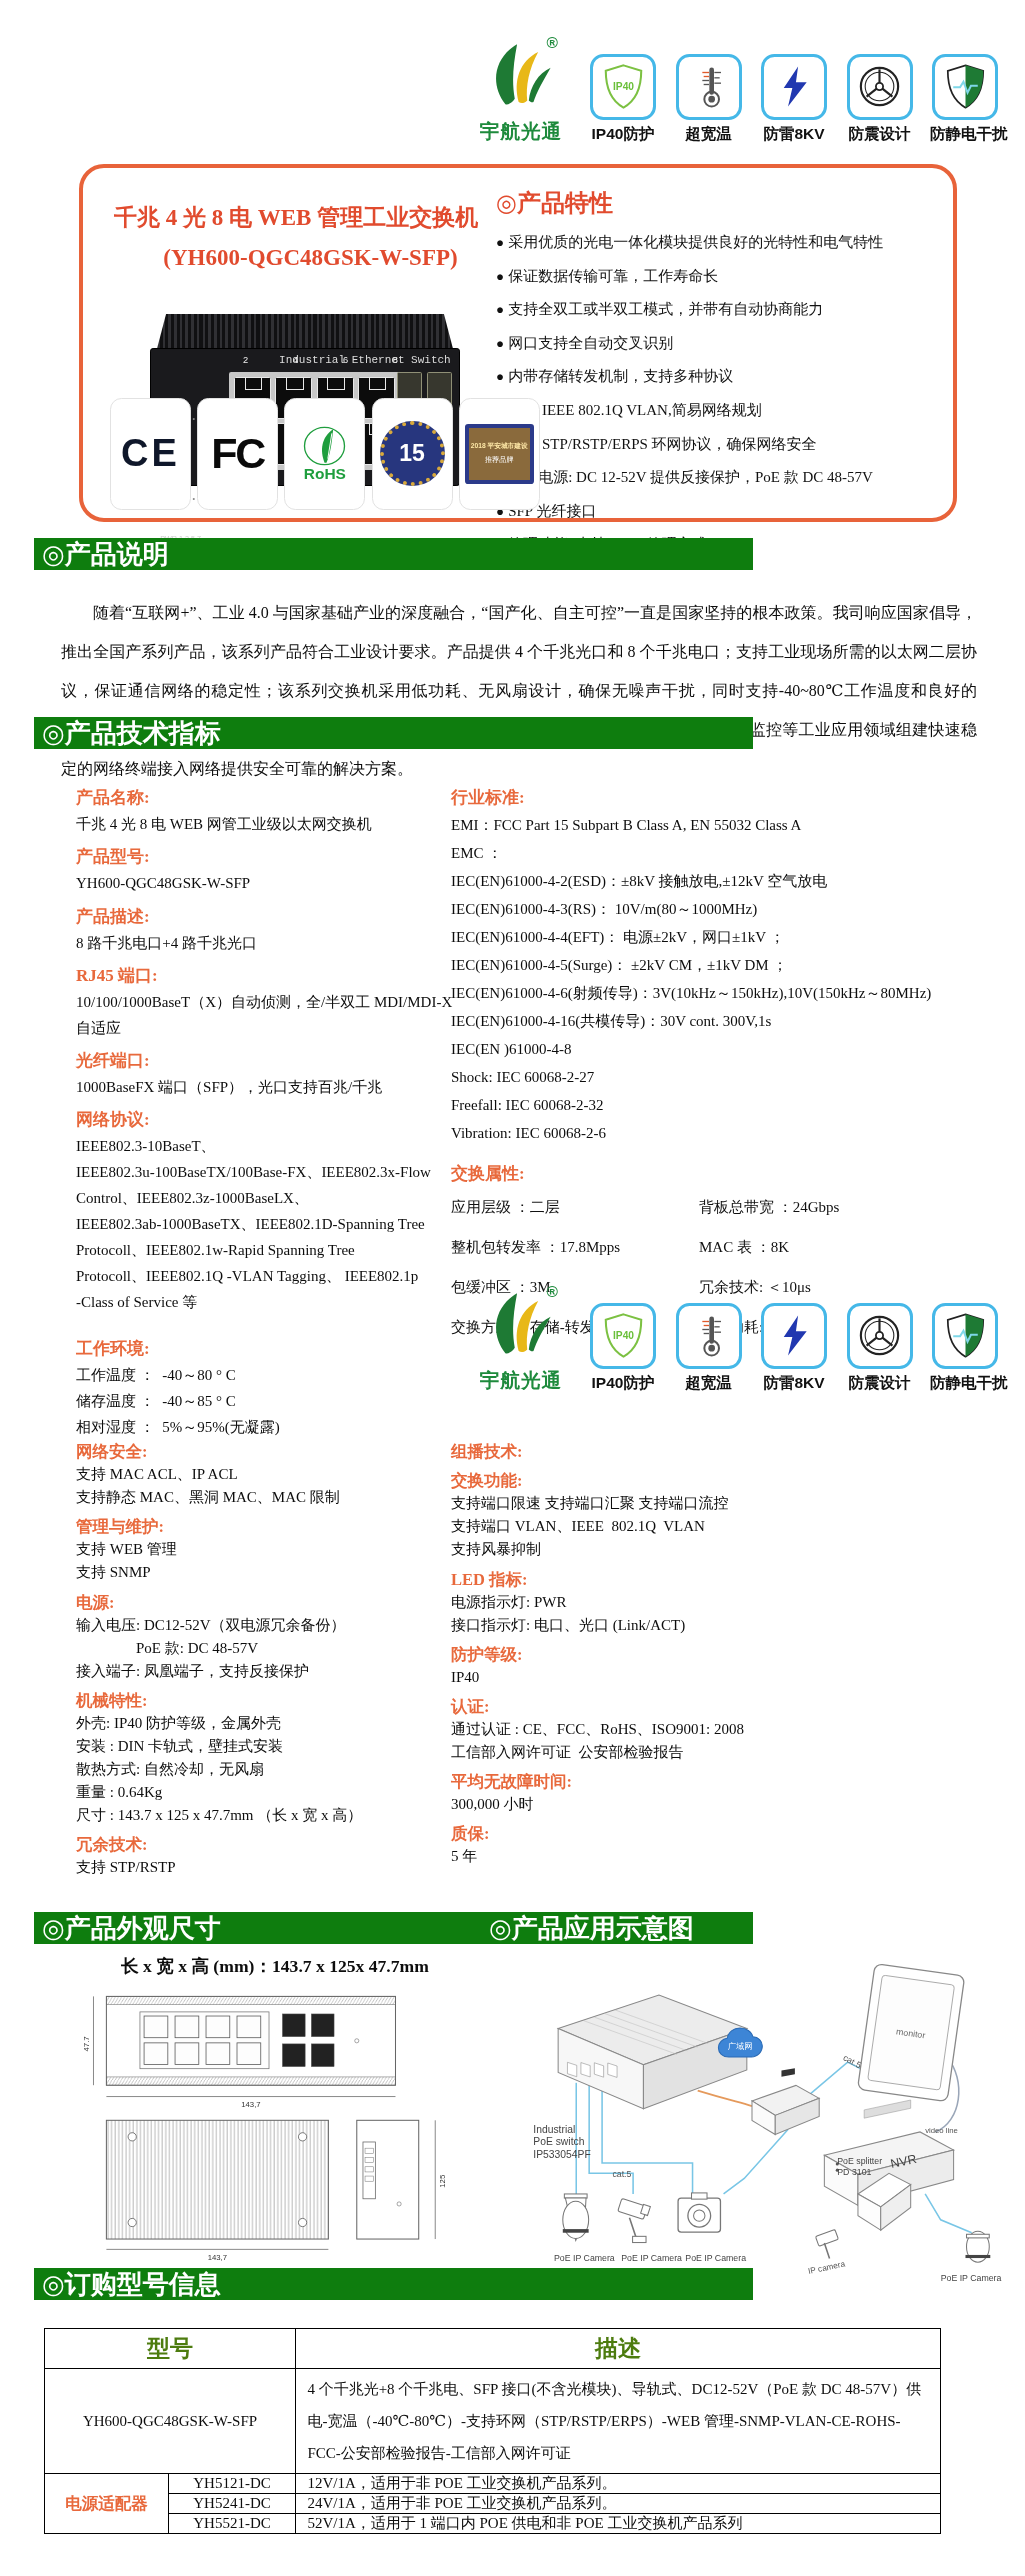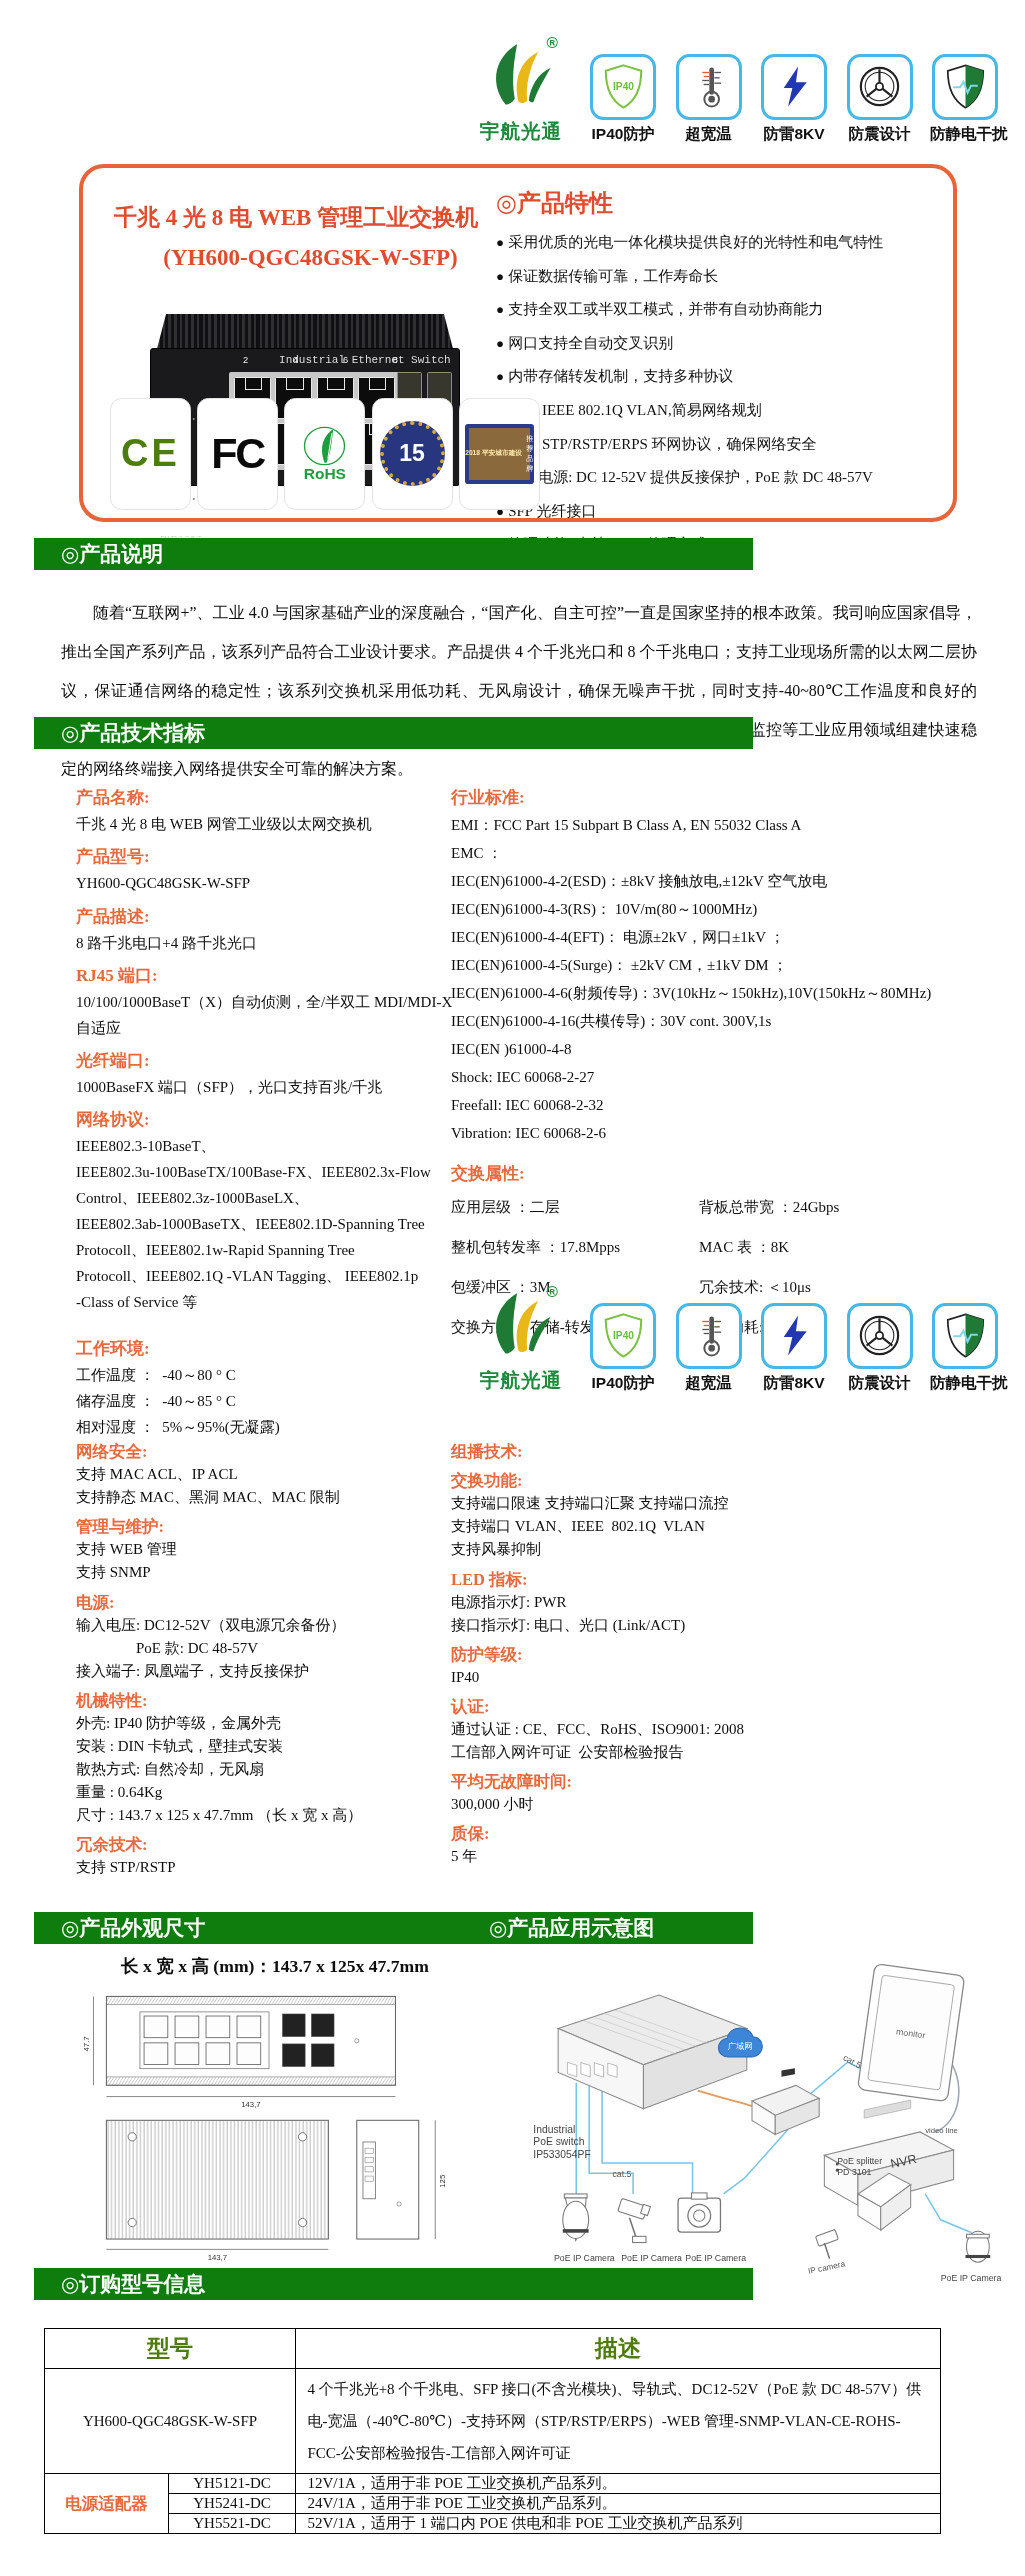--- a/index.html
+++ b/index.html
@@ -42,33 +42,33 @@
                border:1px solid #e8e8e8;border-top:none;}
   .dev-sfp{position:absolute;right:7.2px;top:23px;width:55px;height:98px;display:grid;
            grid-template-columns:1fr 1fr;grid-template-rows:1fr 1fr;gap:5.2px;}
   .sfp{background:#37372e;border:1.6px solid #8f8f76;border-radius:1.6px;}
   .dev-sfpnums{position:absolute;right:14.5px;top:124px;width:44px;display:flex;justify-content:space-between;
                color:#ddd;font-size:7.8px;font-family:"Liberation Sans",sans-serif;}
   
   .certs{position:absolute;left:27px;bottom:8.3px;display:flex;gap:6.2px;}
   .cert{width:79px;height:110px;border:1px solid #e2e2e2;border-radius:11.4px;background:#fff;
         display:flex;flex-direction:column;align-items:center;justify-content:center;}
-  .cert-ce{font-size:38px;font-weight:bold;color:#4d7c0f;letter-spacing:3.1px;font-family:"Liberation Sans",sans-serif;}
+  .cert-ce{font-size:38px;font-weight:bold;color:#0f172a;letter-spacing:3.1px;font-family:"Liberation Sans",sans-serif;}
   .cert-fcc{font-size:43px;font-weight:bold;color:#0a0a0a;letter-spacing:-2.1px;font-family:"Liberation Sans",sans-serif;}
   .cert-rohs-text{font-size:15.5px;font-weight:bold;color:#1f9e3e;font-family:"Liberation Sans",sans-serif;margin-top:-3.1px;}
   .cert-15{width:57px;height:57px;border-radius:50%;background:#27367e;border:4.1px dotted #d8a93c;
            display:flex;align-items:center;justify-content:center;color:#fff;font-size:23px;font-weight:bold;
            font-family:"Liberation Sans",sans-serif;}
   .cert-award{width:61px;height:52px;background:#8a6a3c;border:4.1px solid #2b3a8a;border-radius:3.1px;
-              display:flex;align-items:center;justify-content:center;gap:4.1px;}
+              display:flex;flex-direction:column;align-items:center;justify-content:center;gap:4.1px;}
   .award-l1{color:#ffe9a8;font-size:6.7px;font-weight:bold;white-space:nowrap;font-family:"Liberation Sans",sans-serif;}
   .award-l2{color:#fff;font-size:7.2px;font-family:"Liberation Sans",sans-serif;}
   
   .banner{position:absolute;left:34px;width:719px;height:32px;background:#0e7d0e;color:#fff;
-          font-weight:bold;font-size:21px;line-height:32px;padding-left:27px;box-sizing:border-box;
+          font-weight:bold;font-size:26px;line-height:32px;padding-left:8px;box-sizing:border-box;
           font-family:"Liberation Sans","DejaVu Sans",sans-serif;}
   .banner .b2{position:absolute;left:419px;top:0;margin-left:36px;}
   
   .para{position:absolute;left:61px;top:593px;width:916px;font-size:16px;line-height:39px;
         text-align:justify;text-indent:32px;color:#0d0d0d;}
   
   .col{position:absolute;}
   .lbl{color:#e8693c;font-weight:bold;font-size:17px;line-height:26px;margin-top:7.2px;}
   .v{font-size:15px;line-height:26px;color:#0d0d0d;white-space:pre-wrap;}
   .attr-row{display:flex;line-height:40px;font-size:15px;}

